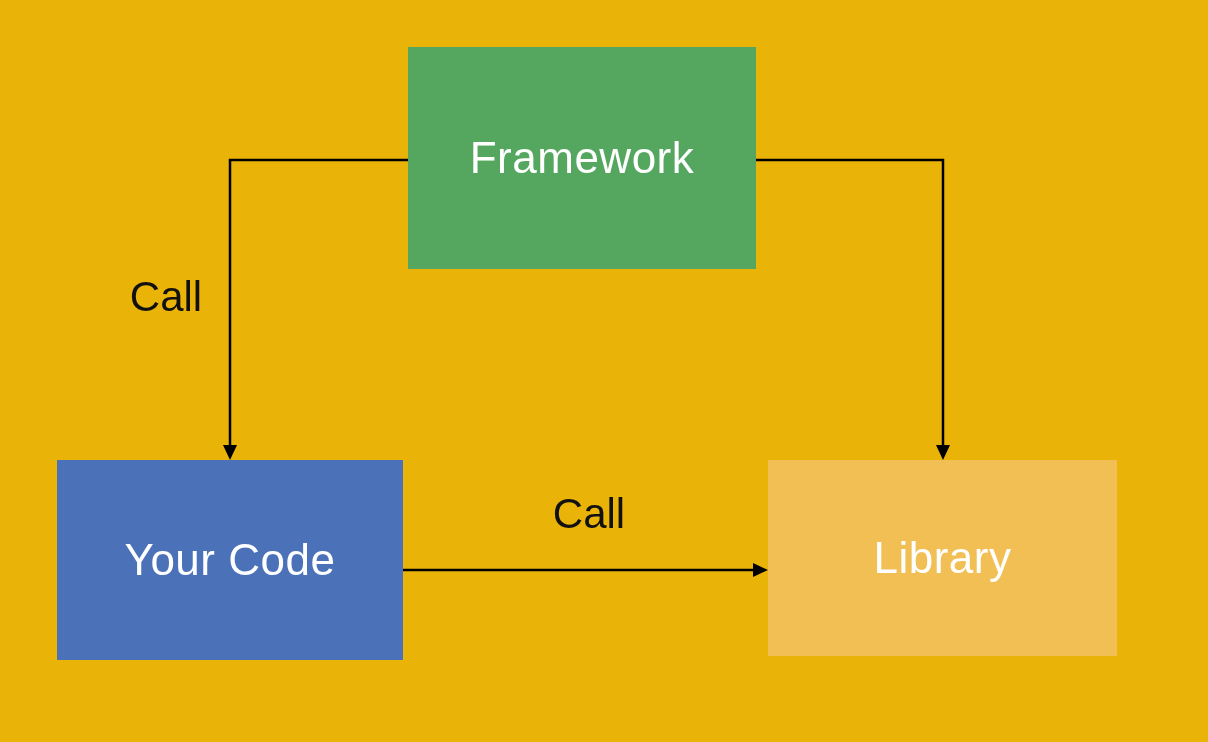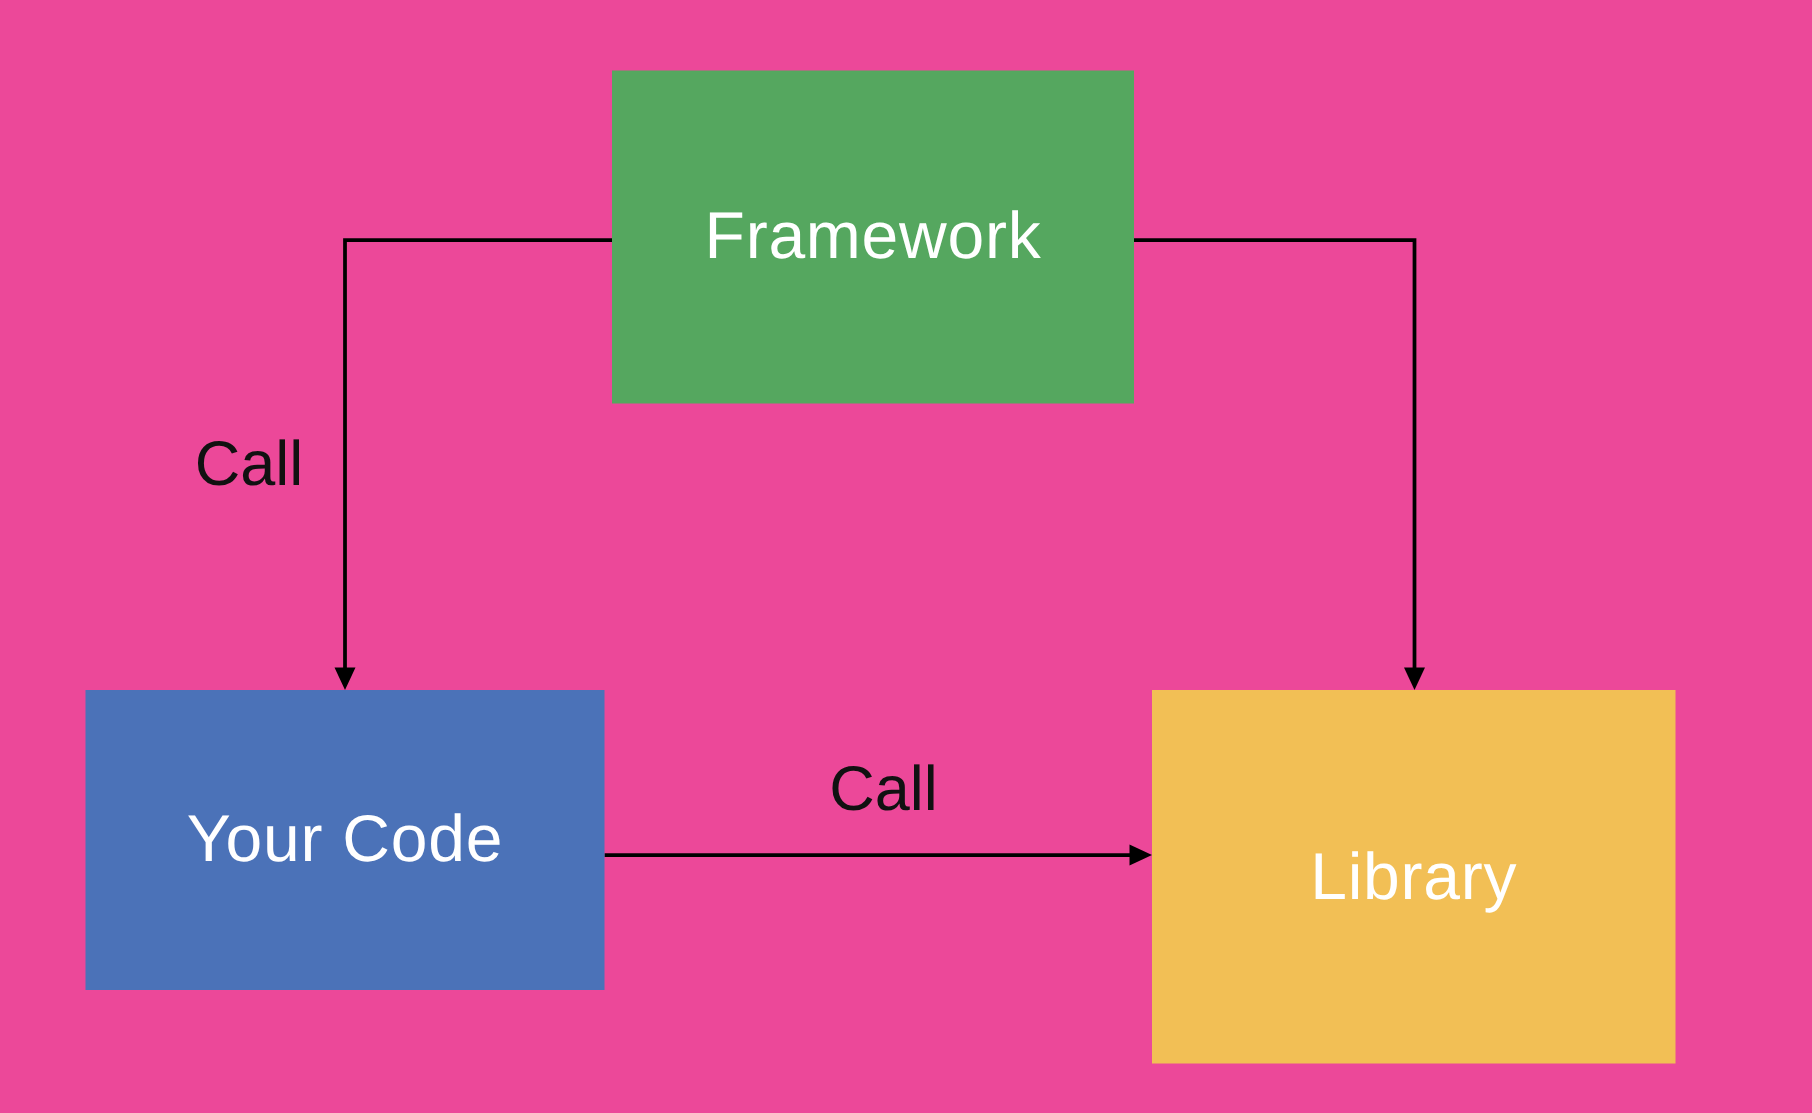--- a/index.html
+++ b/index.html
@@ -5,21 +5,21 @@
   html, body {
     margin: 0;
     padding: 0;
     background: #ffffff;
     font-family: "Liberation Sans", "DejaVu Sans", sans-serif;
   }
   .canvas {
     position: relative;
     width: 1208px;
     height: 742px;
-    background: #ec4899;
+    background: #eab308;
     overflow: hidden;
   }
   .connectors {
     position: absolute;
     left: 0;
     top: 0;
     width: 1208px;
     height: 742px;
     pointer-events: none;
   }
@@ -38,30 +38,29 @@
     align-items: center;
     justify-content: center;
     color: #ffffff;
     font-size: 44px;
     font-weight: 400;
     letter-spacing: 0.5px;
     user-select: none;
   }
   .node-framework { left: 408px; top: 47px;  width: 348px; height: 222px; }
   .node-your-code { left: 57px;  top: 460px; width: 346px; height: 200px; }
-  .node-library   { left: 768px; top: 460px; width: 349px; height: 249px; }
+  .node-library   { left: 768px; top: 460px; width: 349px; height: 196px; }
   .edge-label {
     position: absolute;
     transform: translate(-50%, -50%);
     color: #111111;
     font-size: 42px;
     font-weight: 400;
     white-space: nowrap;
     user-select: none;
-    margin-top: 12px;
   }
   .edge-label-call-left   { left: 166px;  top: 297px; }
   .edge-label-contains    { left: 1062px; top: 297px; }
   .edge-label-call-middle { left: 589px;  top: 514px; }
 </style>
 </head>
 <body>
 
 <div class="canvas">
 

